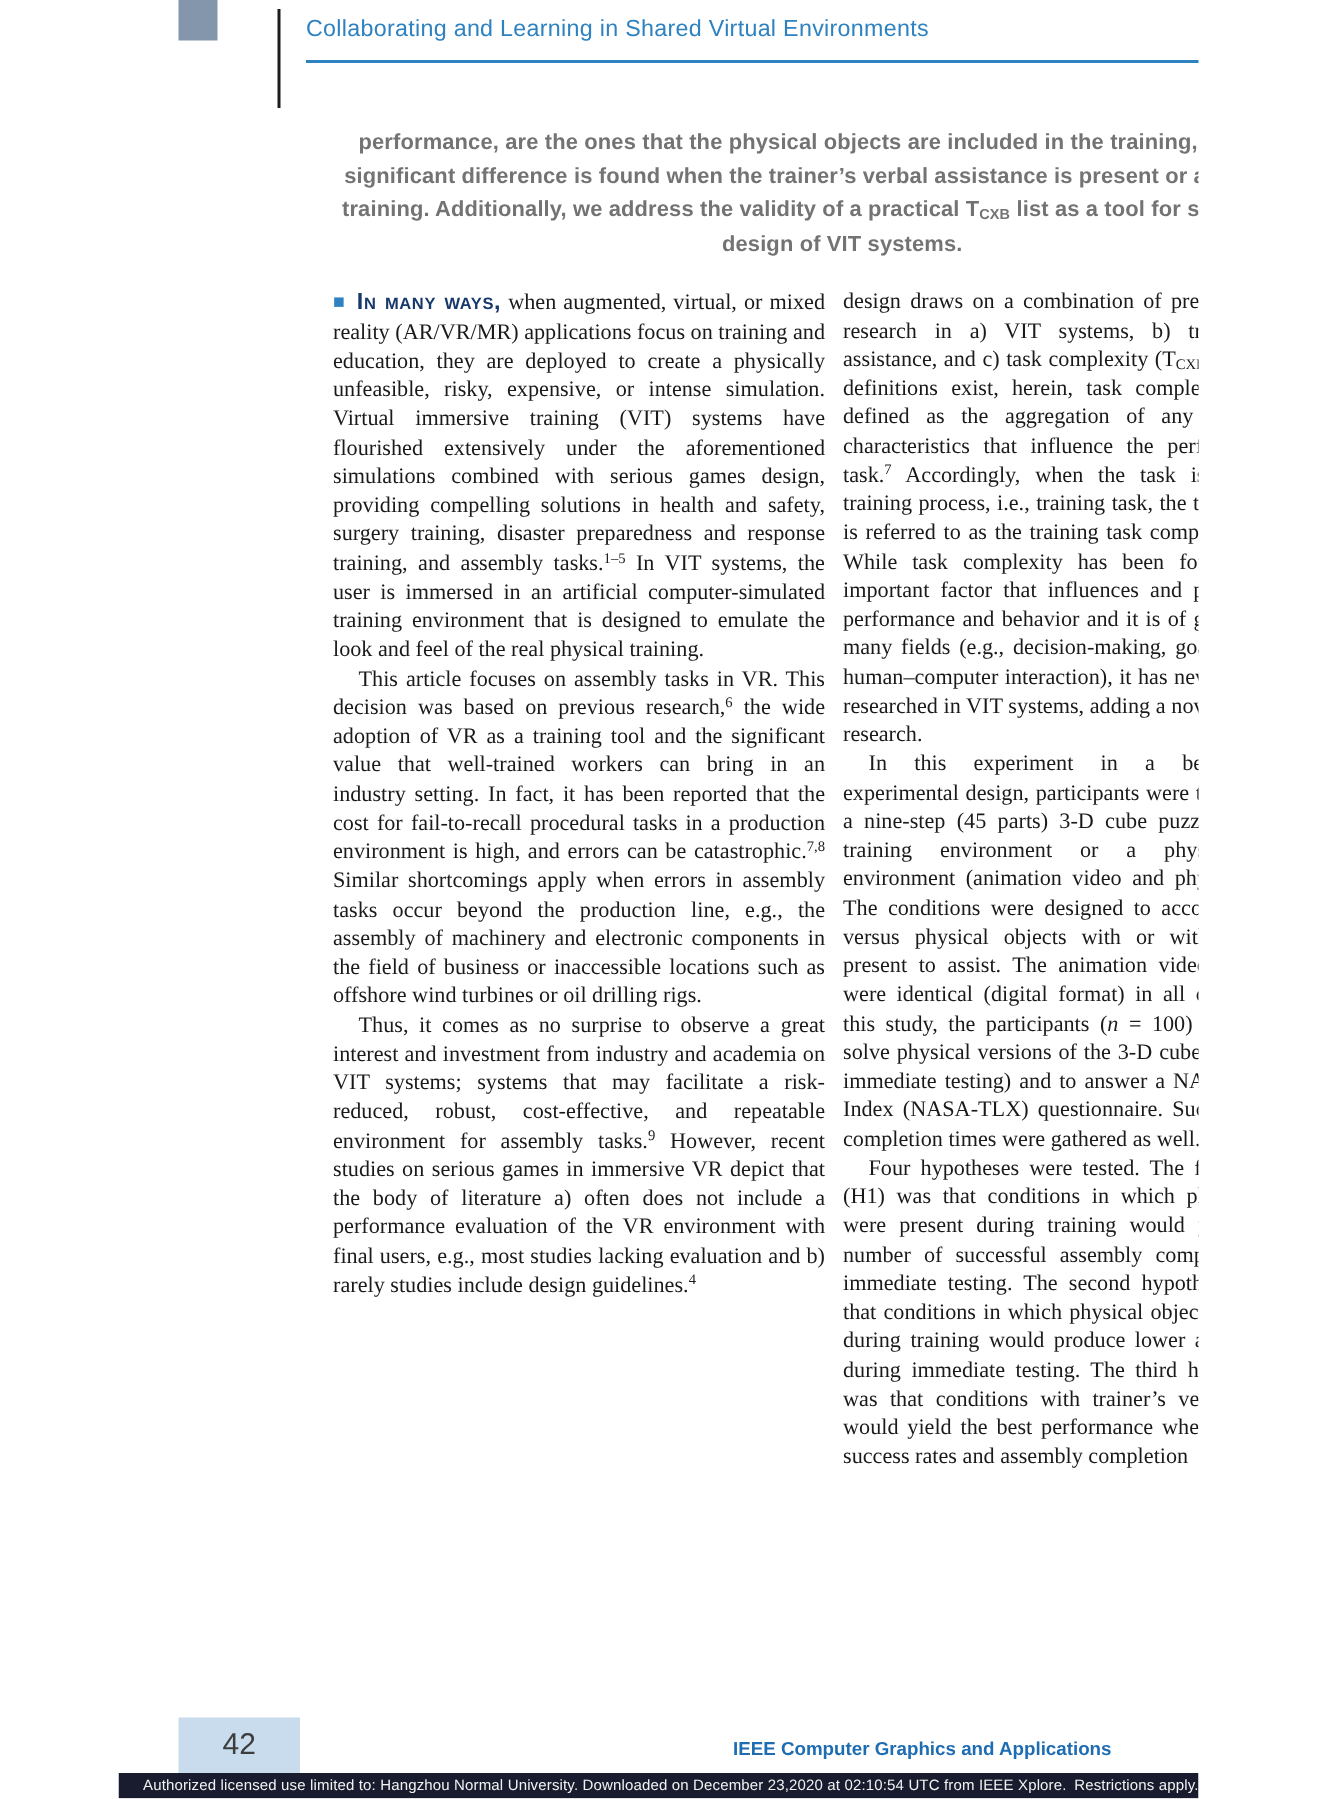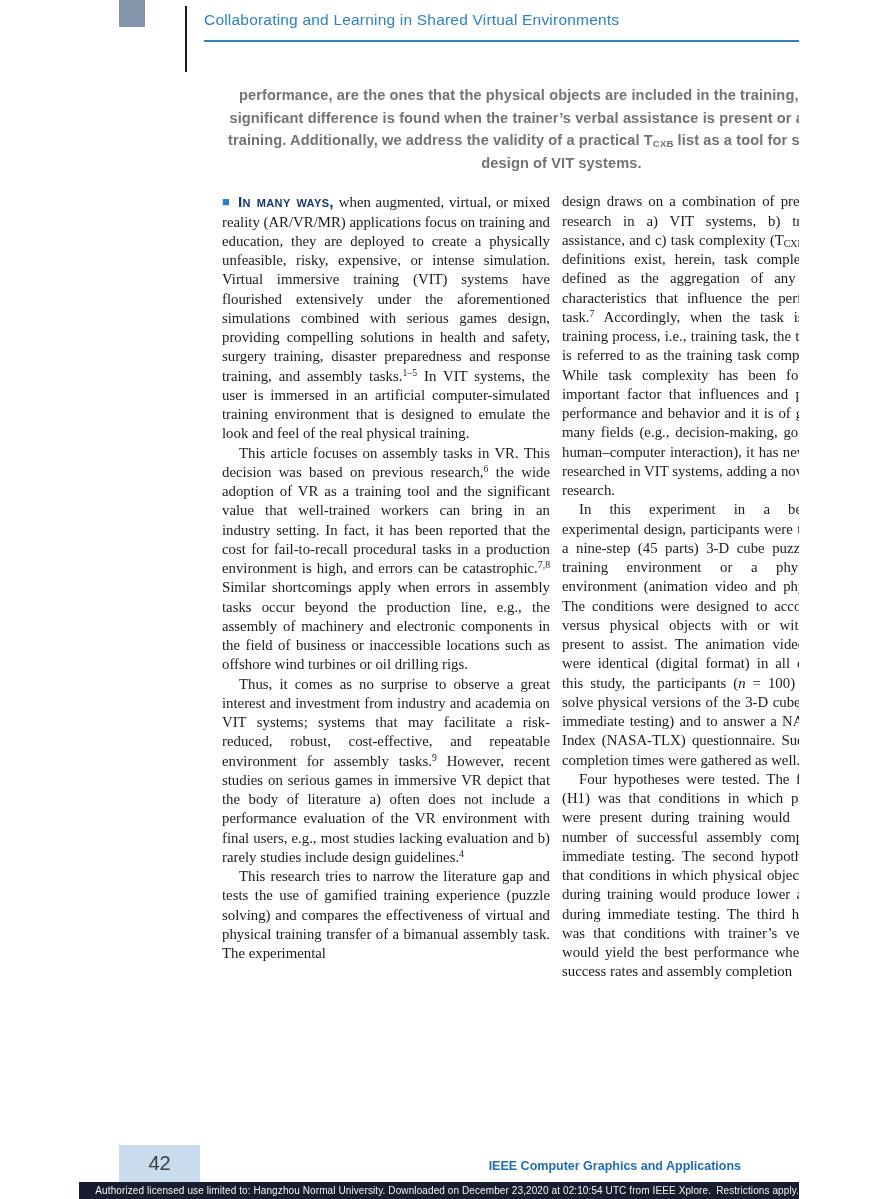--- a/index.html
+++ b/index.html
@@ -144,21 +144,20 @@
   <div class="header-rule"></div>
 
   <div class="content">
     <p class="abstract">performance, are the ones that the physical objects are included in the training, whereas no significant difference is found when the trainer’s verbal assistance is present or absent during training. Additionally, we address the validity of a practical T<sub>CXB</sub> list as a tool for supporting the design of VIT systems.</p>
 
     <div class="columns">
       <div class="col">
         <p class="para"><span class="lead-bullet">■</span><span class="lead-in">In many ways,</span> when augmented, virtual, or mixed reality (AR/VR/MR) applications focus on training and education, they are deployed to create a physically unfeasible, risky, expensive, or intense simulation. Virtual immersive training (VIT) systems have flourished extensively under the aforementioned simulations combined with serious games design, providing compelling solutions in health and safety, surgery training, disaster preparedness and response training, and assembly tasks.<sup>1–5</sup> In VIT systems, the user is immersed in an artificial computer-simulated training environment that is designed to emulate the look and feel of the real physical training.</p>
         <p class="para indent">This article focuses on assembly tasks in VR. This decision was based on previous research,<sup>6</sup> the wide adoption of VR as a training tool and the significant value that well-trained workers can bring in an industry setting. In fact, it has been reported that the cost for fail-to-recall procedural tasks in a production environment is high, and errors can be catastrophic.<sup>7,8</sup> Similar shortcomings apply when errors in assembly tasks occur beyond the production line, e.g., the assembly of machinery and electronic components in the field of business or inaccessible locations such as offshore wind turbines or oil drilling rigs.</p>
         <p class="para indent">Thus, it comes as no surprise to observe a great interest and investment from industry and academia on VIT systems; systems that may facilitate a risk-reduced, robust, cost-effective, and repeatable environment for assembly tasks.<sup>9</sup> However, recent studies on serious games in immersive VR depict that the body of literature a) often does not include a performance evaluation of the VR environment with final users, e.g., most studies lacking evaluation and b) rarely studies include design guidelines.<sup>4</sup></p>
-        <p class="para indent">This research tries to narrow the literature gap and tests the use of gamified training experience (puzzle solving) and compares the effectiveness of virtual and physical training transfer of a bimanual assembly task. The experimental</p>
       </div>
       <div class="col">
         <p class="para">design draws on a combination of previous and new research in a) VIT systems, b) trainer’s verbal assistance, and c) task complexity (T<sub>CXB</sub>). While many definitions exist, herein, task complexity (T<sub>CXB</sub>) is defined as the aggregation of any intrinsic task characteristics that influence the performance of a task.<sup>7</sup> Accordingly, when the task is placed in a training process, i.e., training task, the task complexity is referred to as the training task complexity (TT<sub>CXB</sub>). While task complexity has been found to be an important factor that influences and predicts human performance and behavior and it is of great interest in many fields (e.g., decision-making, goal-settings, and human–computer interaction), it has never before been researched in VIT systems, adding a novel value in this research.</p>
         <p class="para indent">In this experiment in a between-subjects experimental design, participants were trained to solve a nine-step (45 parts) 3-D cube puzzle in a virtual training environment or a physical training environment (animation video and physical objects). The conditions were designed to account for virtual versus physical objects with or without a trainer present to assist. The animation video and the text were identical (digital format) in all conditions. For this study, the participants (<i>n</i> = 100) were asked to solve physical versions of the 3-D cube (referred to as immediate testing) and to answer a NASA Task Load Index (NASA-TLX) questionnaire. Success rates and completion times were gathered as well.</p>
         <p class="para indent">Four hypotheses were tested. The first hypothesis (H1) was that conditions in which physical objects were present during training would yield a higher number of successful assembly completions during immediate testing. The second hypothesis (H2) was that conditions in which physical objects were present during training would produce lower assembly times during immediate testing. The third hypothesis (H3) was that conditions with trainer’s verbal assistance would yield the best performance when measured by success rates and assembly completion</p>
       </div>
     </div>
   </div>
 
   <div class="pageno-block">

